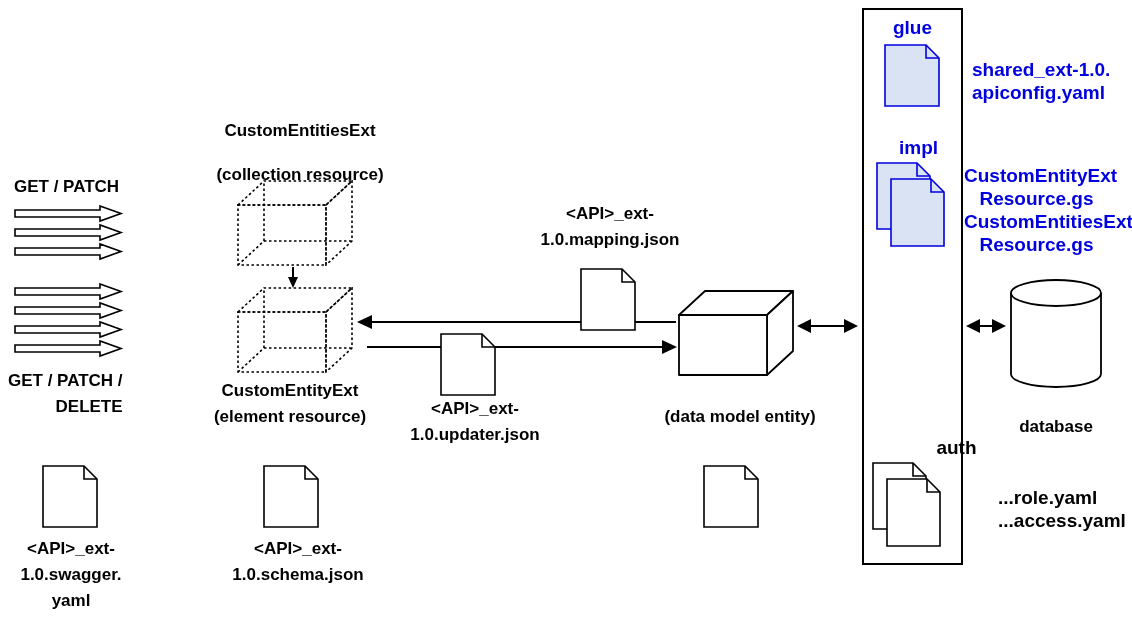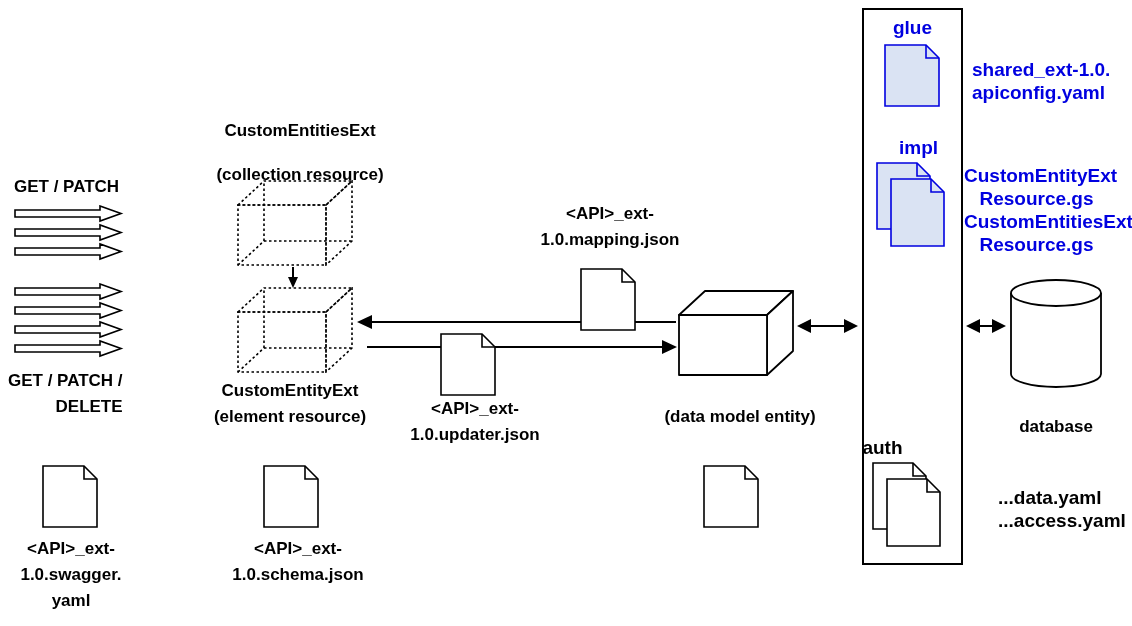--- a/index.html
+++ b/index.html
@@ -144,30 +144,30 @@
       <path d="M41,1 L41,14 L54,14" fill="none" stroke="#0000e0" stroke-width="1.6"></path>
       <path d="M15,17 L55,17 L68,30 L68,84 L15,84 Z" fill="#dae3f3" stroke="#0000e0" stroke-width="1.6"></path>
       <path d="M55,17 L55,30 L68,30" fill="none" stroke="#0000e0" stroke-width="1.6"></path>
     </g>
   </svg>
   <div class="abs small center blue" style="left:964px;top:164px;width:145px;">CustomEntityExt
 Resource.gs
 CustomEntitiesExt
 Resource.gs</div>
 
-  <div class="abs small center" style="left:832px;top:436px;width:101px;">auth</div>
+  <div class="abs small center" style="left:906px;top:436px;width:101px;">auth</div>
   <svg class="abs" style="left:872px;top:462px;" width="71" height="86" viewBox="0 0 71 86">
     <g>
       <path d="M1,1 L41,1 L54,14 L54,67 L1,67 Z" fill="#fff" stroke="#000" stroke-width="1.6"></path>
       <path d="M41,1 L41,14 L54,14" fill="none" stroke="#000" stroke-width="1.6"></path>
       <path d="M15,17 L55,17 L68,30 L68,84 L15,84 Z" fill="#fff" stroke="#000" stroke-width="1.6"></path>
       <path d="M55,17 L55,30 L68,30" fill="none" stroke="#000" stroke-width="1.6"></path>
     </g>
   </svg>
-  <div class="abs small" style="left:998px;top:486px;">...data.yaml
+  <div class="abs small" style="left:998px;top:486px;">...role.yaml
 ...access.yaml</div>
 
   <svg class="abs" style="left:1008px;top:278px;" width="96" height="112" viewBox="0 0 96 112">
     <path d="M3,15 L3,96 A45,13 0 0 0 93,96 L93,15" fill="#fff" stroke="#000" stroke-width="1.8"></path>
     <ellipse cx="48" cy="15" rx="45" ry="13" fill="#fff" stroke="#000" stroke-width="1.8"></ellipse>
   </svg>
   <div class="abs label center" style="left:1005px;top:394px;width:102px;margin-top:20px;">database</div>
 
   <svg class="abs" style="left:42px;top:465px;" width="57" height="64" viewBox="0 0 57 64">
     <path d="M1,1 L42,1 L55,14 L55,62 L1,62 Z" fill="#fff" stroke="#000" stroke-width="1.6"></path>

